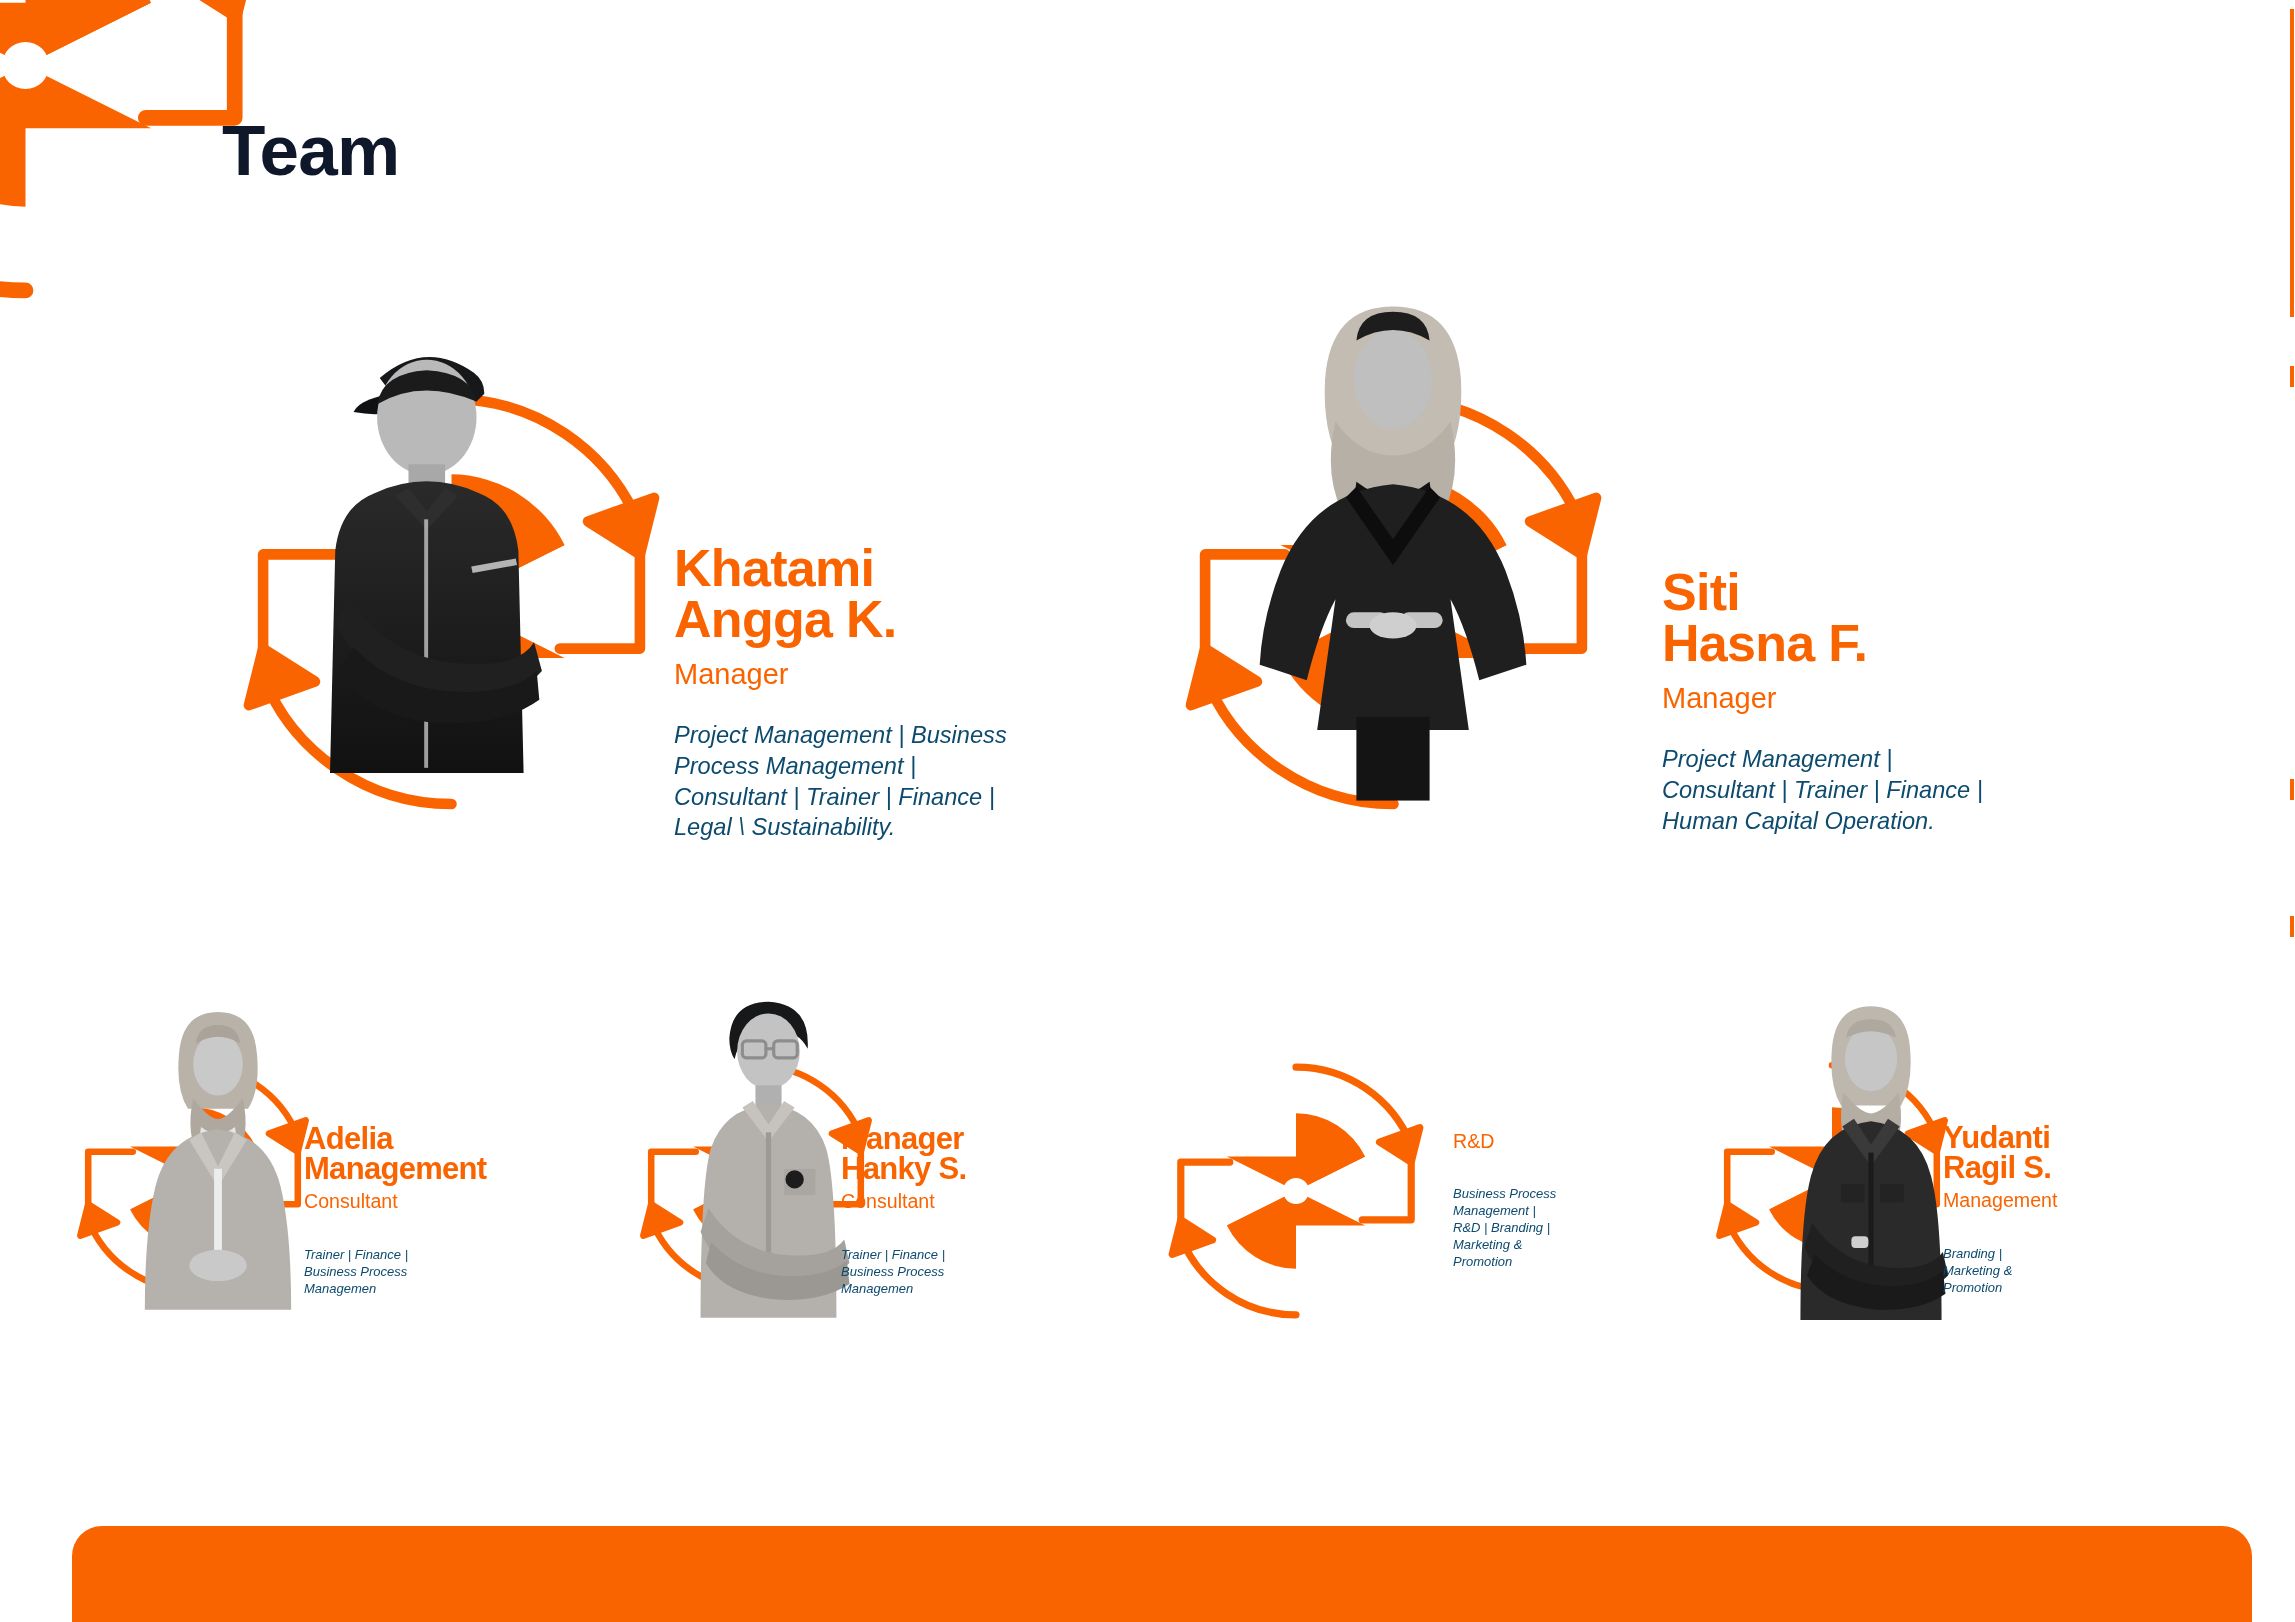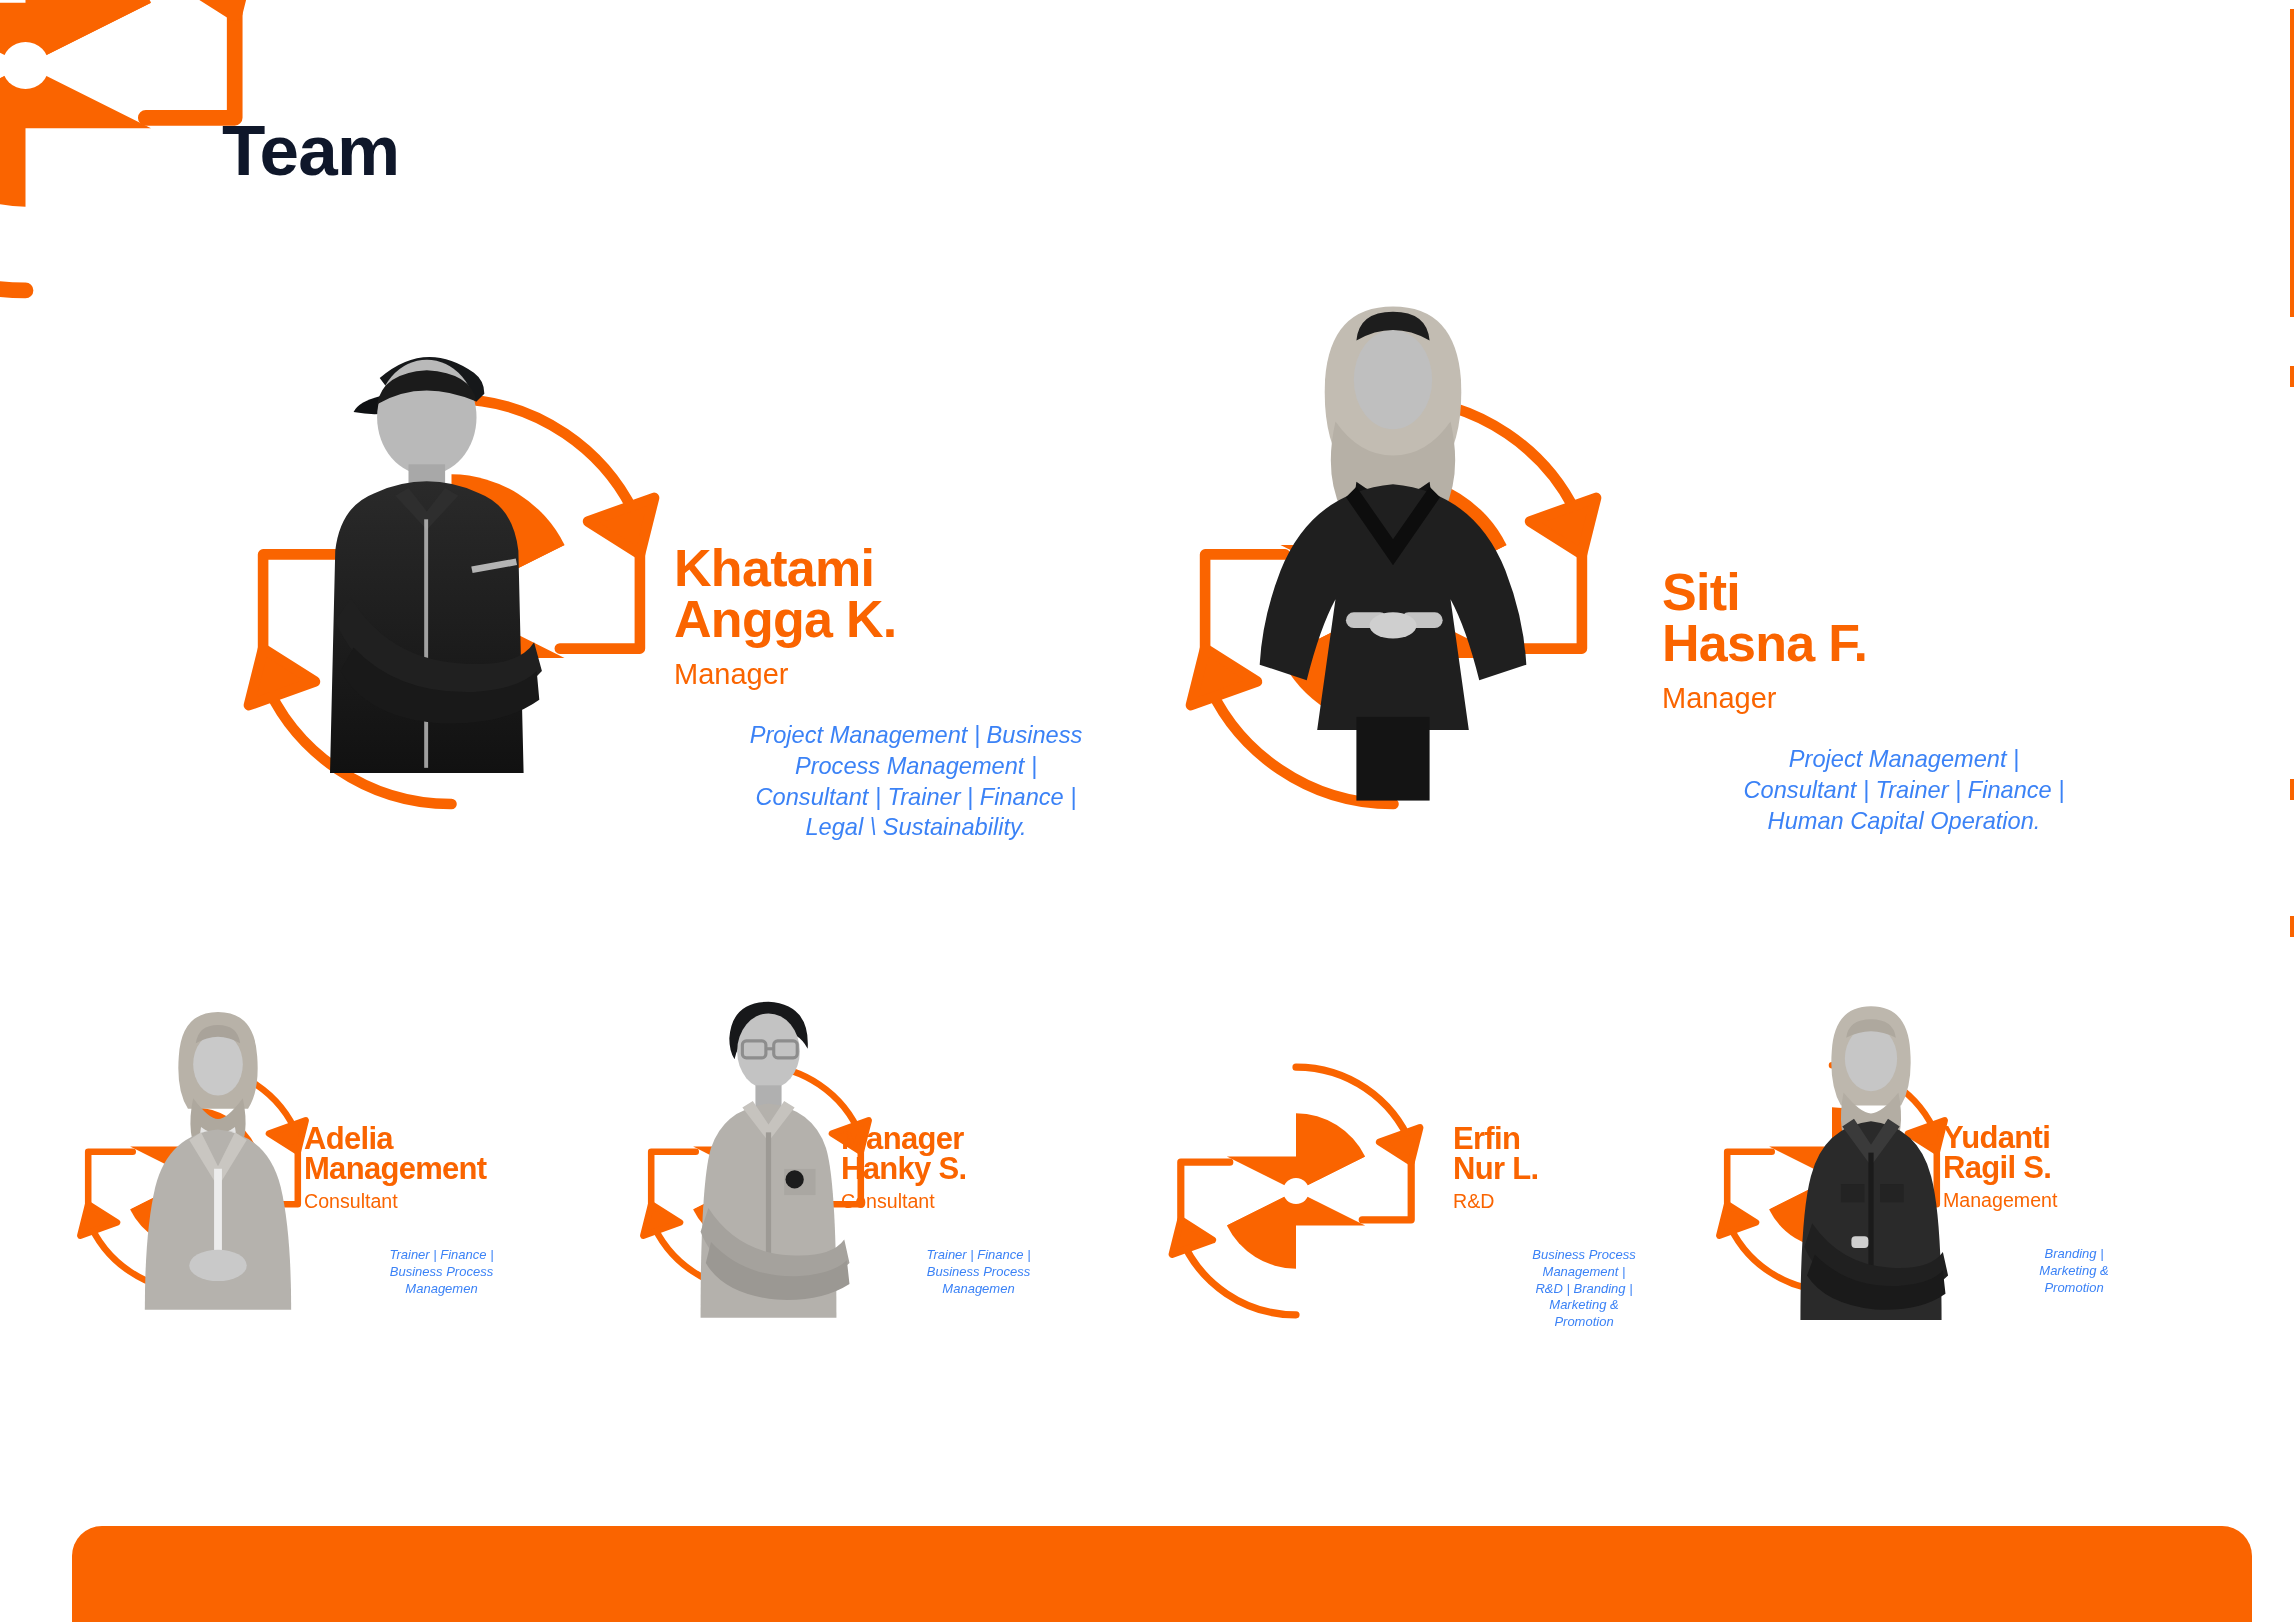--- a/index.html
+++ b/index.html
@@ -69,25 +69,24 @@
     line-height:0.98;
     letter-spacing:-0.7px;
     white-space:pre-line;
   }
   .m-role{
     color:var(--orange);
     line-height:1.1;
     font-weight:normal;
   }
   .m-skills{
-    color:#3b82f6;
+    color:#0c4a6e;
     font-style:italic;
     line-height:1.30;
     white-space:pre-line;
-    text-align:center;
   }
 
   
   .big .m-name{font-size:52px;}
   .big .m-role{font-size:29px;margin-top:14.4px;}
   .big .m-skills{font-size:23.6px;margin-top:29px;}
 
   
   .small .m-name{font-size:31px;}
   .small .m-role{font-size:19.6px;margin-top:6.5px;}
@@ -365,22 +364,20 @@
           <path d="M100 46 A54 54 0 0 1 148 76 L100 100 Z"></path>
           <path d="M100 154 A54 54 0 0 1 52 124 L100 100 Z"></path>
           <path d="M100 100 L148 76 L52 76 Z"></path>
           <path d="M100 100 L52 124 L148 124 Z"></path>
           <circle cx="100" cy="100" r="9" fill="#ffffff"></circle>
         </g>
       </svg>
     </div>
 
     <div class="info" style="left:301px;top:77px;width:262px;">
-      <div class="m-name">Erfin
-Nur L.</div>
       <div class="m-role">R&amp;D</div>
       <div class="m-skills">Business Process
 Management |
 R&amp;D | Branding |
 Marketing &amp;
 Promotion</div>
     </div>
   </div>
 
   <div class="member small" style="left:1701px;top:1047px;width:563px;height:301px;">

